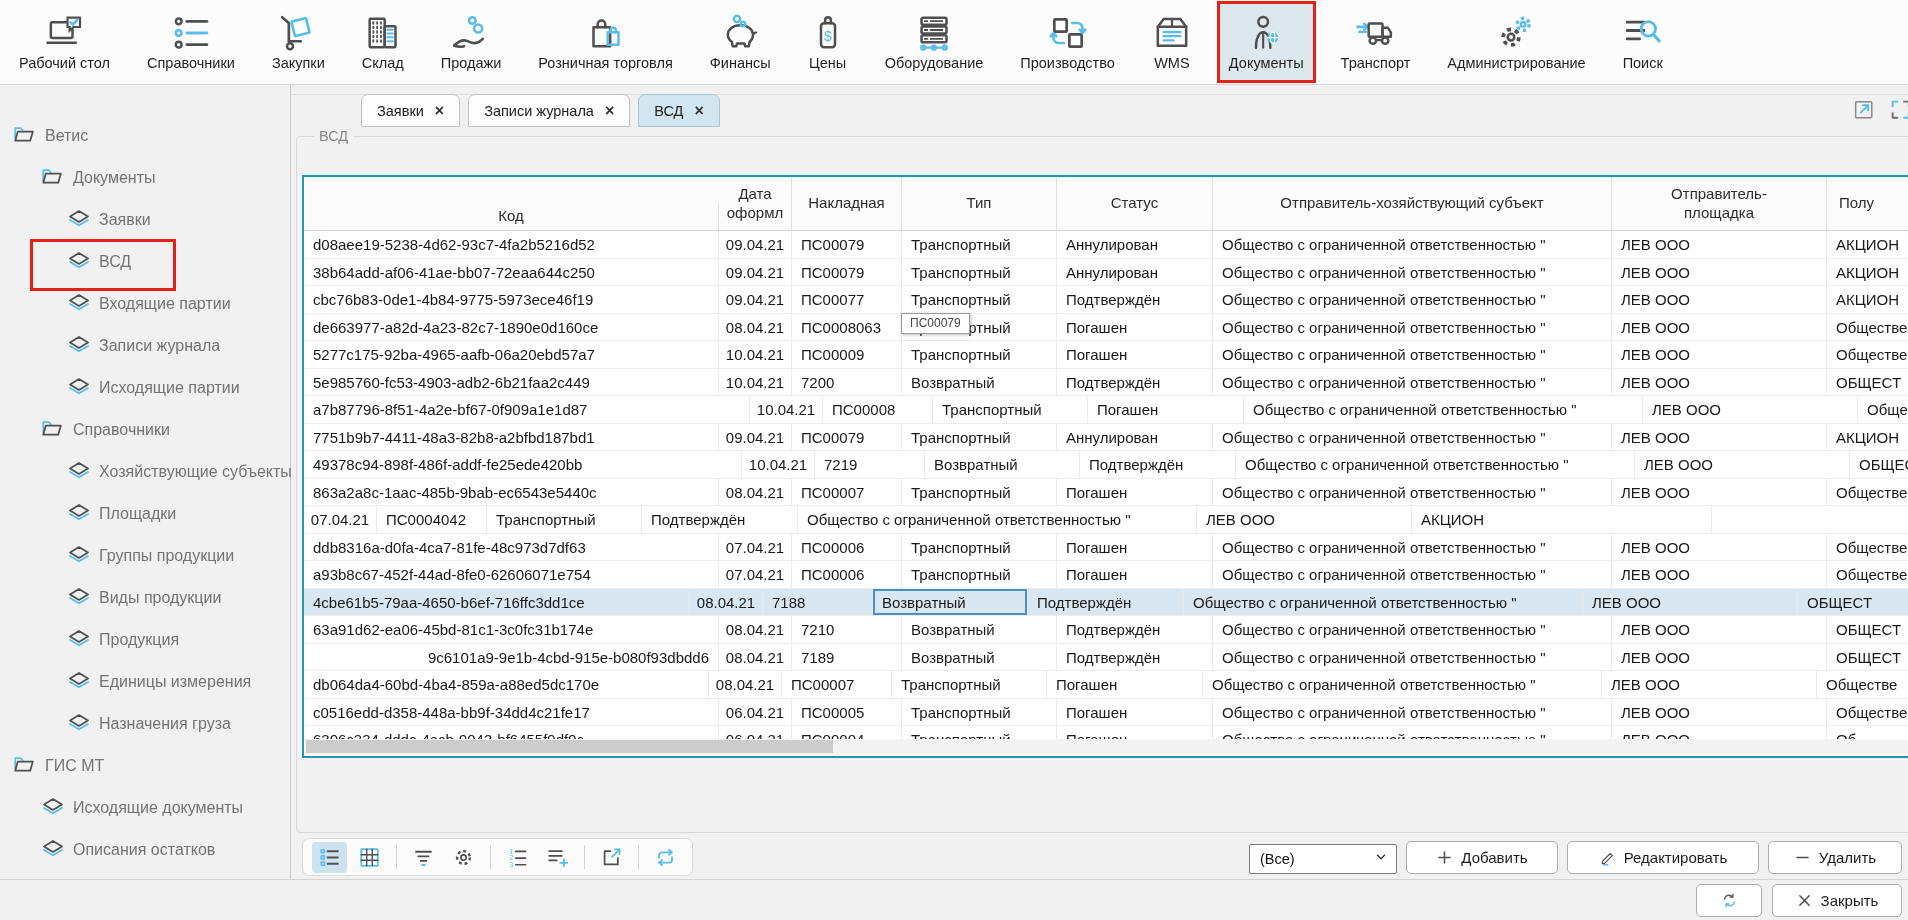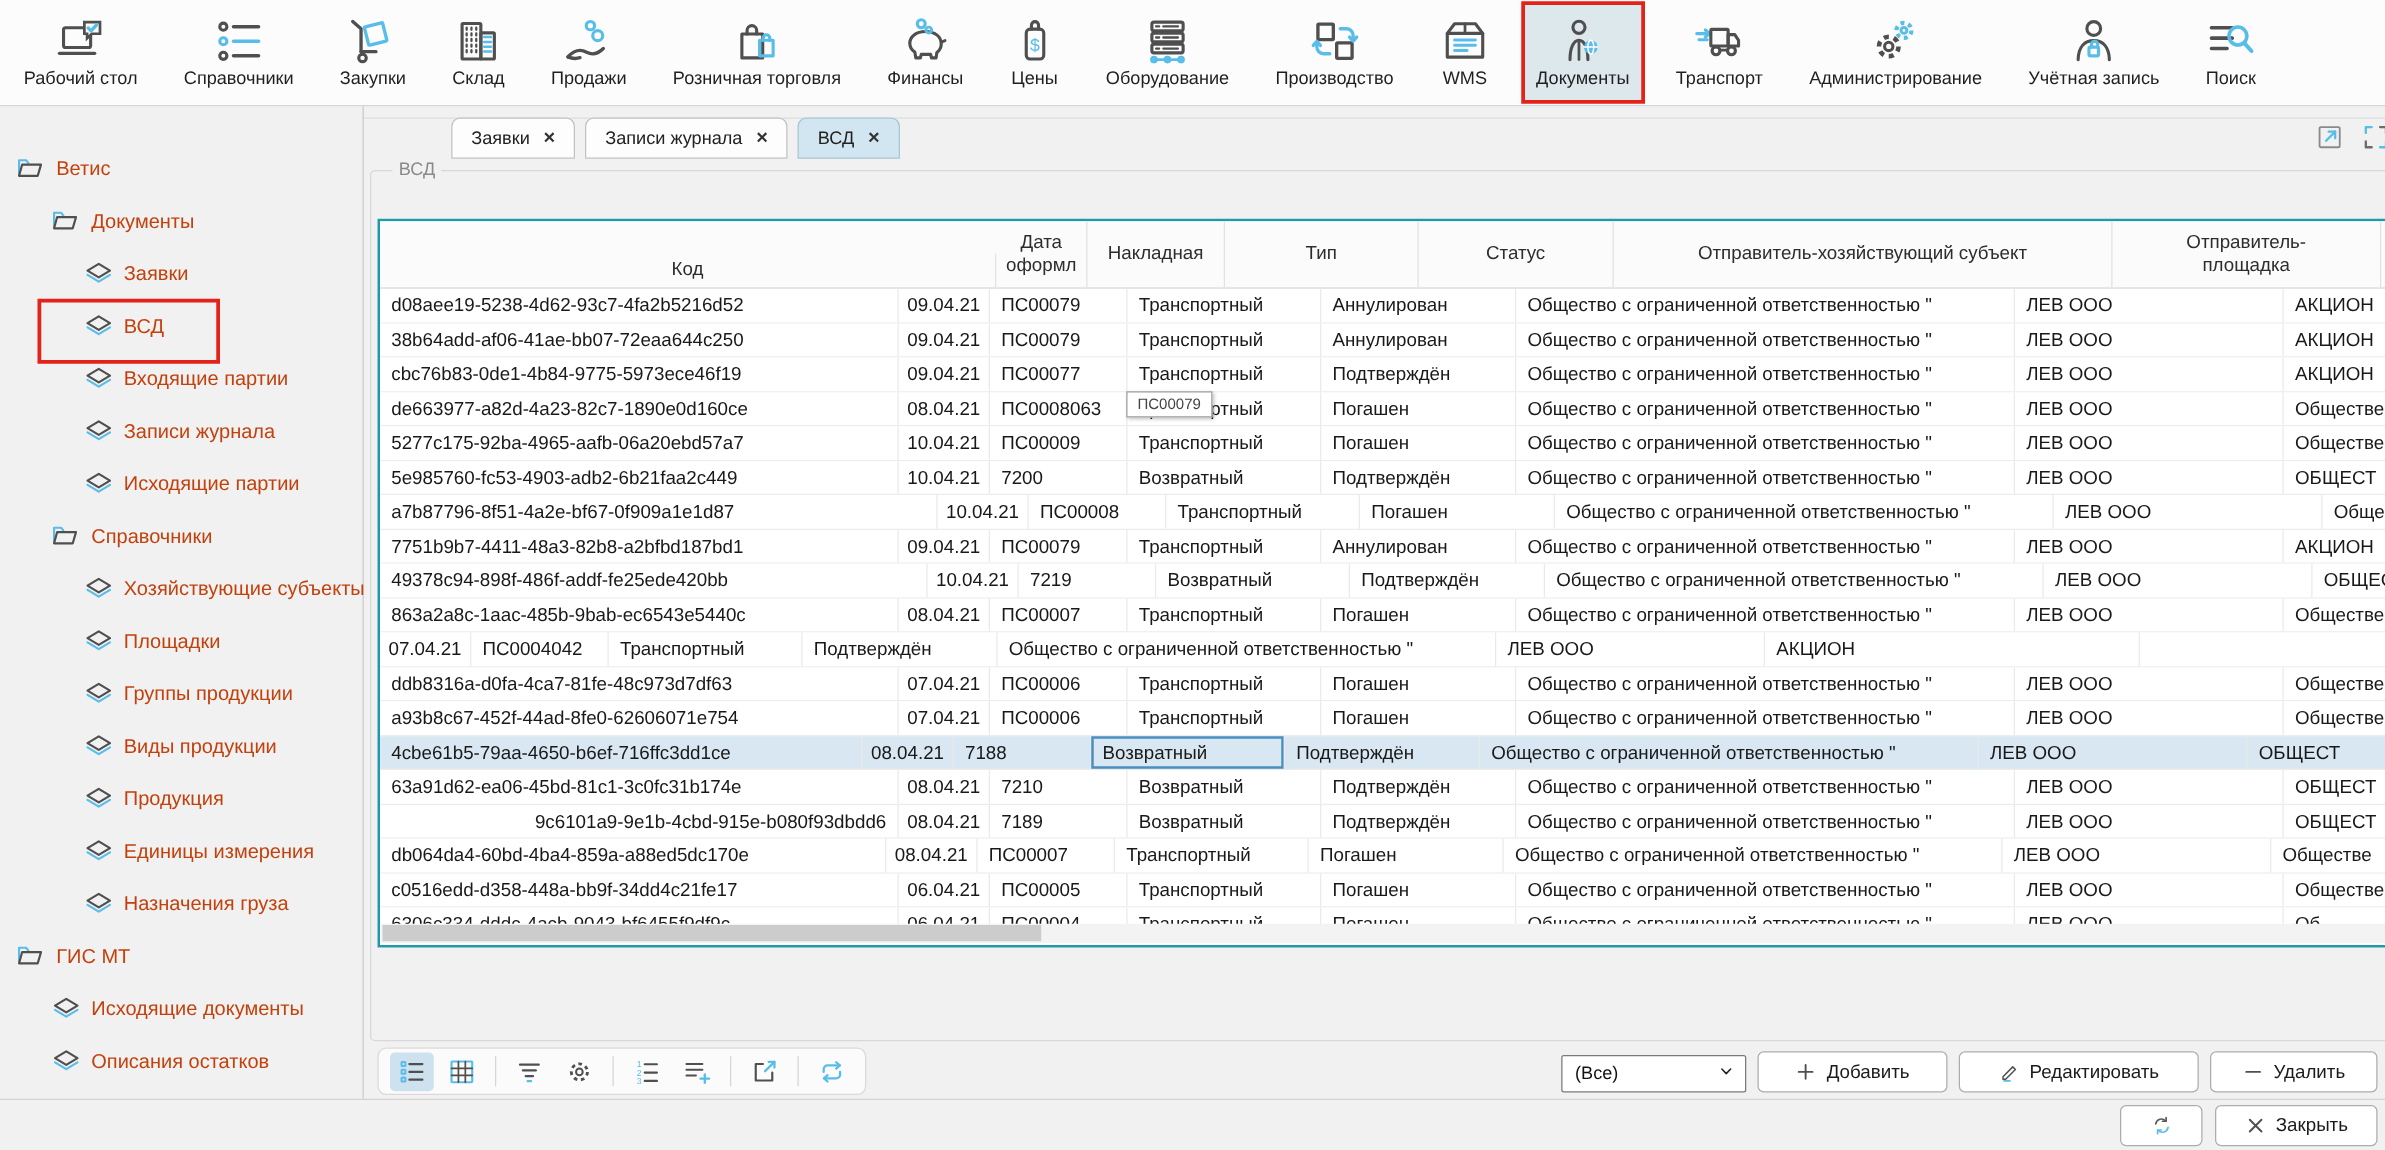--- a/index.html
+++ b/index.html
@@ -16,21 +16,21 @@
   .tb-item.selected { background:#dde8ed; }
   .tb-item.boxed { outline:3px solid #e32219; outline-offset:-2px; }
 
   
   .sidebar { position:absolute; left:0; top:85px; width:291px; height:794px; border-right:1px solid #c9c9c9; }
   .tree-row { position:absolute; left:0; right:1px; height:42px; display:flex; align-items:center; gap:7px; cursor:pointer; }
   .tree-row.lv0 { padding-left:12px; }
   .tree-row.lv1 { padding-left:40px; }
   .tree-row.lv2 { padding-left:66px; }
   .tree-ic svg { width:26px; height:26px; display:block; }
-  .tree-lb { font-size:16px; color:#c2410c; white-space:nowrap; }
+  .tree-lb { font-size:16px; color:#737373; white-space:nowrap; }
   .tree-row.boxed::after { content:''; position:absolute; left:30px; top:-2px; width:140px; height:46px;
                            border:3px solid #e32219; pointer-events:none; }
 
   
   .main { position:absolute; left:291px; top:85px; width:1617px; height:794px; }
   .main::before { content:''; position:absolute; left:0; right:0; top:9px; border-top:1px solid #dddddd; }
   .tabs { position:absolute; left:70px; top:9px; height:33px; display:flex; gap:8px; align-items:flex-end; }
   .tab { height:33px; border:1px solid #c2c2c2; border-radius:7px 7px 0 0; background:#fdfdfd;
          display:flex; align-items:center; gap:11px; padding:0 15px; font-size:14.5px; color:#222; cursor:pointer; }
   .tab.active { background:#d2e6f1; border-color:#a9c6d4; }
@@ -259,31 +259,20 @@
           <circle cx="9" cy="14.5" r="2" stroke="#4f4f4f" stroke-width="1.5" fill="none"></circle>
           <circle cx="16.3" cy="6.8" r="3.6" stroke="#58bde8" stroke-width="2" fill="none" stroke-dasharray="1.9 1.9"></circle>
           <circle cx="16.3" cy="6.8" r="1.4" stroke="#58bde8" stroke-width="1.4" fill="none"></circle>
         </svg>
       </span>
       <span class="tb-lb">Администрирование</span>
     </div>
     <div class="tb-item">
       <span class="tb-ic">
         <svg viewBox="0 0 24 24" fill="none" xmlns="http://www.w3.org/2000/svg">
-          <circle cx="12" cy="5.9" r="3.3" stroke="#4f4f4f" stroke-width="1.5" fill="none"></circle>
-          <path d="M4.5 20.8c.2-6.3 3.2-9.1 7.5-9.1s7.3 2.8 7.5 9.1" stroke="#4f4f4f" stroke-width="1.5" fill="none" stroke-linecap="round" stroke-linejoin="round"></path>
-          <rect x="9.7" y="14.8" width="4.6" height="4.2" rx="0.8" stroke="#58bde8" stroke-width="1.5" fill="none"></rect>
-          <path d="M10.9 14.8v-1.3a1.5 1.5 0 0 1 3 0v1.3" stroke="#58bde8" stroke-width="1.5" fill="none" stroke-linecap="round" stroke-linejoin="round"></path>
-        </svg>
-      </span>
-      <span class="tb-lb">Учётная запись</span>
-    </div>
-    <div class="tb-item">
-      <span class="tb-ic">
-        <svg viewBox="0 0 24 24" fill="none" xmlns="http://www.w3.org/2000/svg">
           <path d="M2.5 5.5h10M2.5 10.5h10M2.5 15.5h7.5" stroke="#4f4f4f" stroke-width="1.7" fill="none" stroke-linecap="round" stroke-linejoin="round"></path>
           <circle cx="15.2" cy="9.5" r="4.3" stroke="#58bde8" stroke-width="1.7" fill="none"></circle>
           <path d="M18.3 12.9l3.4 3.8" stroke="#58bde8" stroke-width="1.9" fill="none" stroke-linecap="round" stroke-linejoin="round"></path>
         </svg>
       </span>
       <span class="tb-lb">Поиск</span>
     </div>
   </header>
 
 <aside class="sidebar">
@@ -483,21 +472,21 @@
         </svg>
       </span>
   </div>
 
   <div class="panel">
     <div class="panel-legend">ВСД</div>
   </div>
 
   <div class="table-wrap">
     <div class="thead">
-        <div class="th col0" style="width: 493px; margin-top: 26px;">Код</div>
+        <div class="th col0" style="width: 415px; margin-top: 26px;">Код</div>
         <div class="th col1" style="width: 73px;">Дата
 оформл</div>
         <div class="th col2" style="width: 110px;">Накладная</div>
         <div class="th col3" style="width: 155px;">Тип</div>
         <div class="th col4" style="width: 156px;">Статус</div>
         <div class="th col5" style="width: 399px;">Отправитель-хозяйствующий субъект</div>
         <div class="th col6" style="width: 215px;">Отправитель-
 площадка</div>
         <div class="th col7" style="width: 300px;">Полу</div>
       </div>

